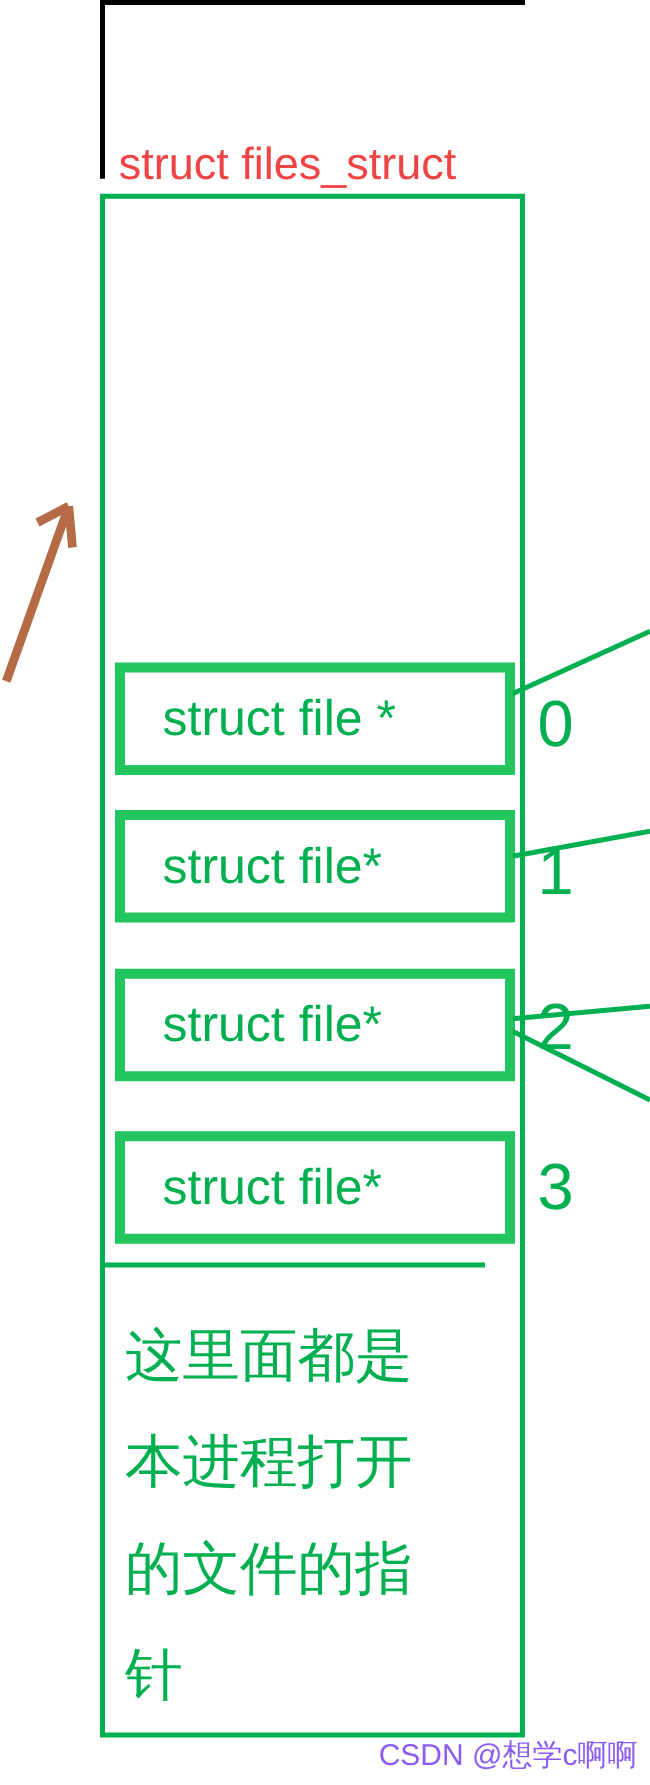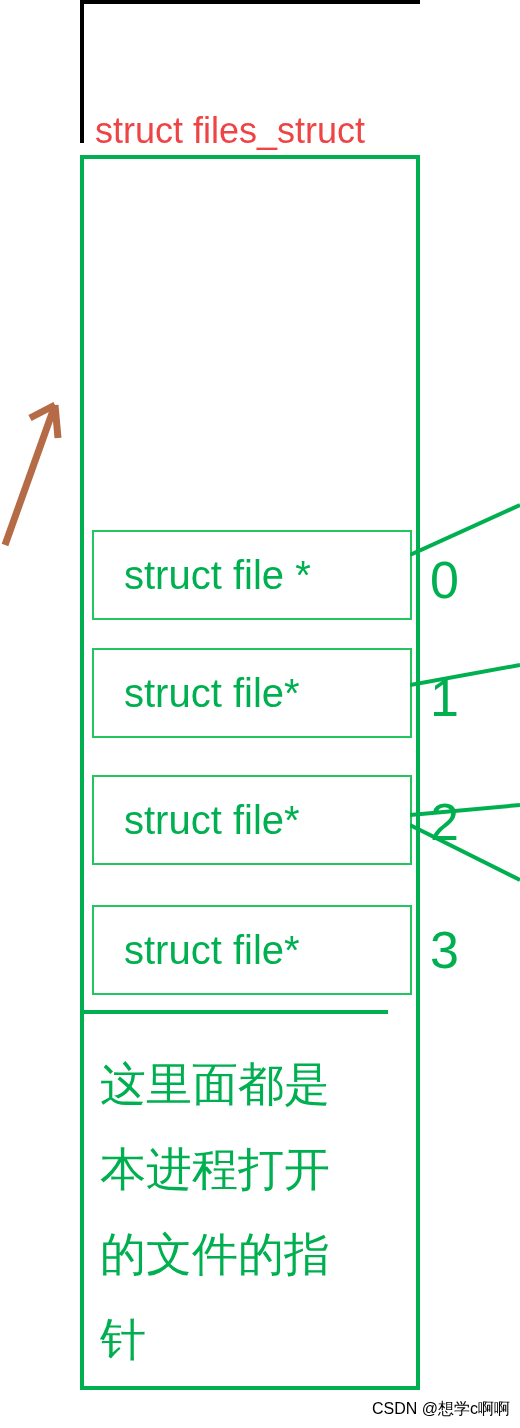--- a/index.html
+++ b/index.html
@@ -52,21 +52,21 @@
       top: 370px;
       left: 0;
       width: 75px;
       height: 180px;
     }
     .row-box {
       position: absolute;
       left: 92px;
       width: 320px;
       height: 90px;
-      border: 2px solid #22c55e;
+      border: 8px solid #22c55e;
       display: flex;
       align-items: center;
       padding-left: 30px;
     }
     .row-text {
       color: #00b050;
       font-size: 40px;
       font-weight: 400;
     }
     .row-0 { top: 530px; }
@@ -99,22 +99,22 @@
     .description-text {
       color: #00b050;
       font-size: 46px;
       line-height: 1.85;
       font-weight: 400;
     }
     .watermark {
       position: absolute;
       bottom: 8px;
       right: 10px;
-      color: #000000;
-      font-size: 16px;
+      color: #8b5cf6;
+      font-size: 24px;
       font-family: Arial, sans-serif;
     }
   </style>
 </head>
 <body>
 
 <div class="top-black-line"></div>
 <div class="left-black-line"></div>
 
 <div class="title">struct files_struct</div>

